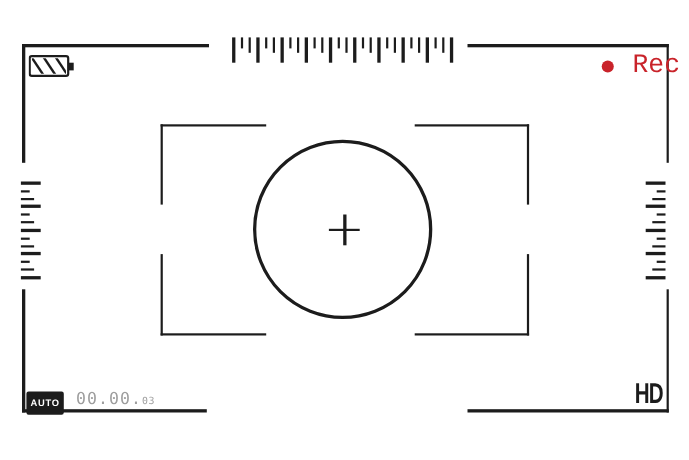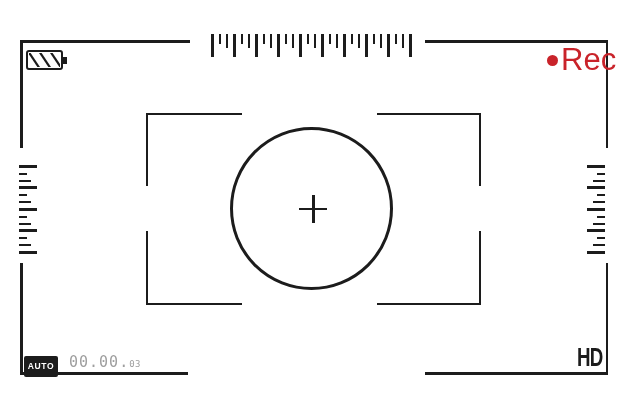--- a/index.html
+++ b/index.html
@@ -37,22 +37,22 @@
   .ruler-top .tick.short{height:10px;}
   .ruler-side .tick{height:2px;background:var(--fg);}
   .ruler-side .tick.tall{width:18px;height:3px;}
   .ruler-side .tick.medium{width:12px;}
   .ruler-side .tick.short{width:8px;}
 
   
   .battery{position:absolute;left:26px;top:50px;}
   .rec{position:absolute;left:547px;top:46px;display:flex;align-items:flex-start;}
   .rec-dot{width:11px;height:11px;border-radius:50%;background:var(--accent);margin-top:9px;}
-  .rec-label{font-family:Liberation Sans, sans-serif;font-size:31px;line-height:28px;
-    color:var(--accent);margin-left:3px;}
+  .rec-label{font-family:Liberation Mono, monospace;font-size:24px;line-height:28px;
+    color:var(--accent);margin-left:17px;}
 
   
   .fb{position:absolute;background:var(--fg);}
   .fb-th-l{left:146px;top:113px;width:96px;height:2px;}
   .fb-th-r{left:377px;top:113px;width:104px;height:2px;}
   .fb-bh-l{left:146px;top:303px;width:96px;height:2px;}
   .fb-bh-r{left:377px;top:303px;width:104px;height:2px;}
   .fb-lv-t{left:146px;top:113px;width:2px;height:73px;}
   .fb-lv-b{left:146px;top:231px;width:2px;height:74px;}
   .fb-rv-t{left:479px;top:113px;width:2px;height:73px;}

